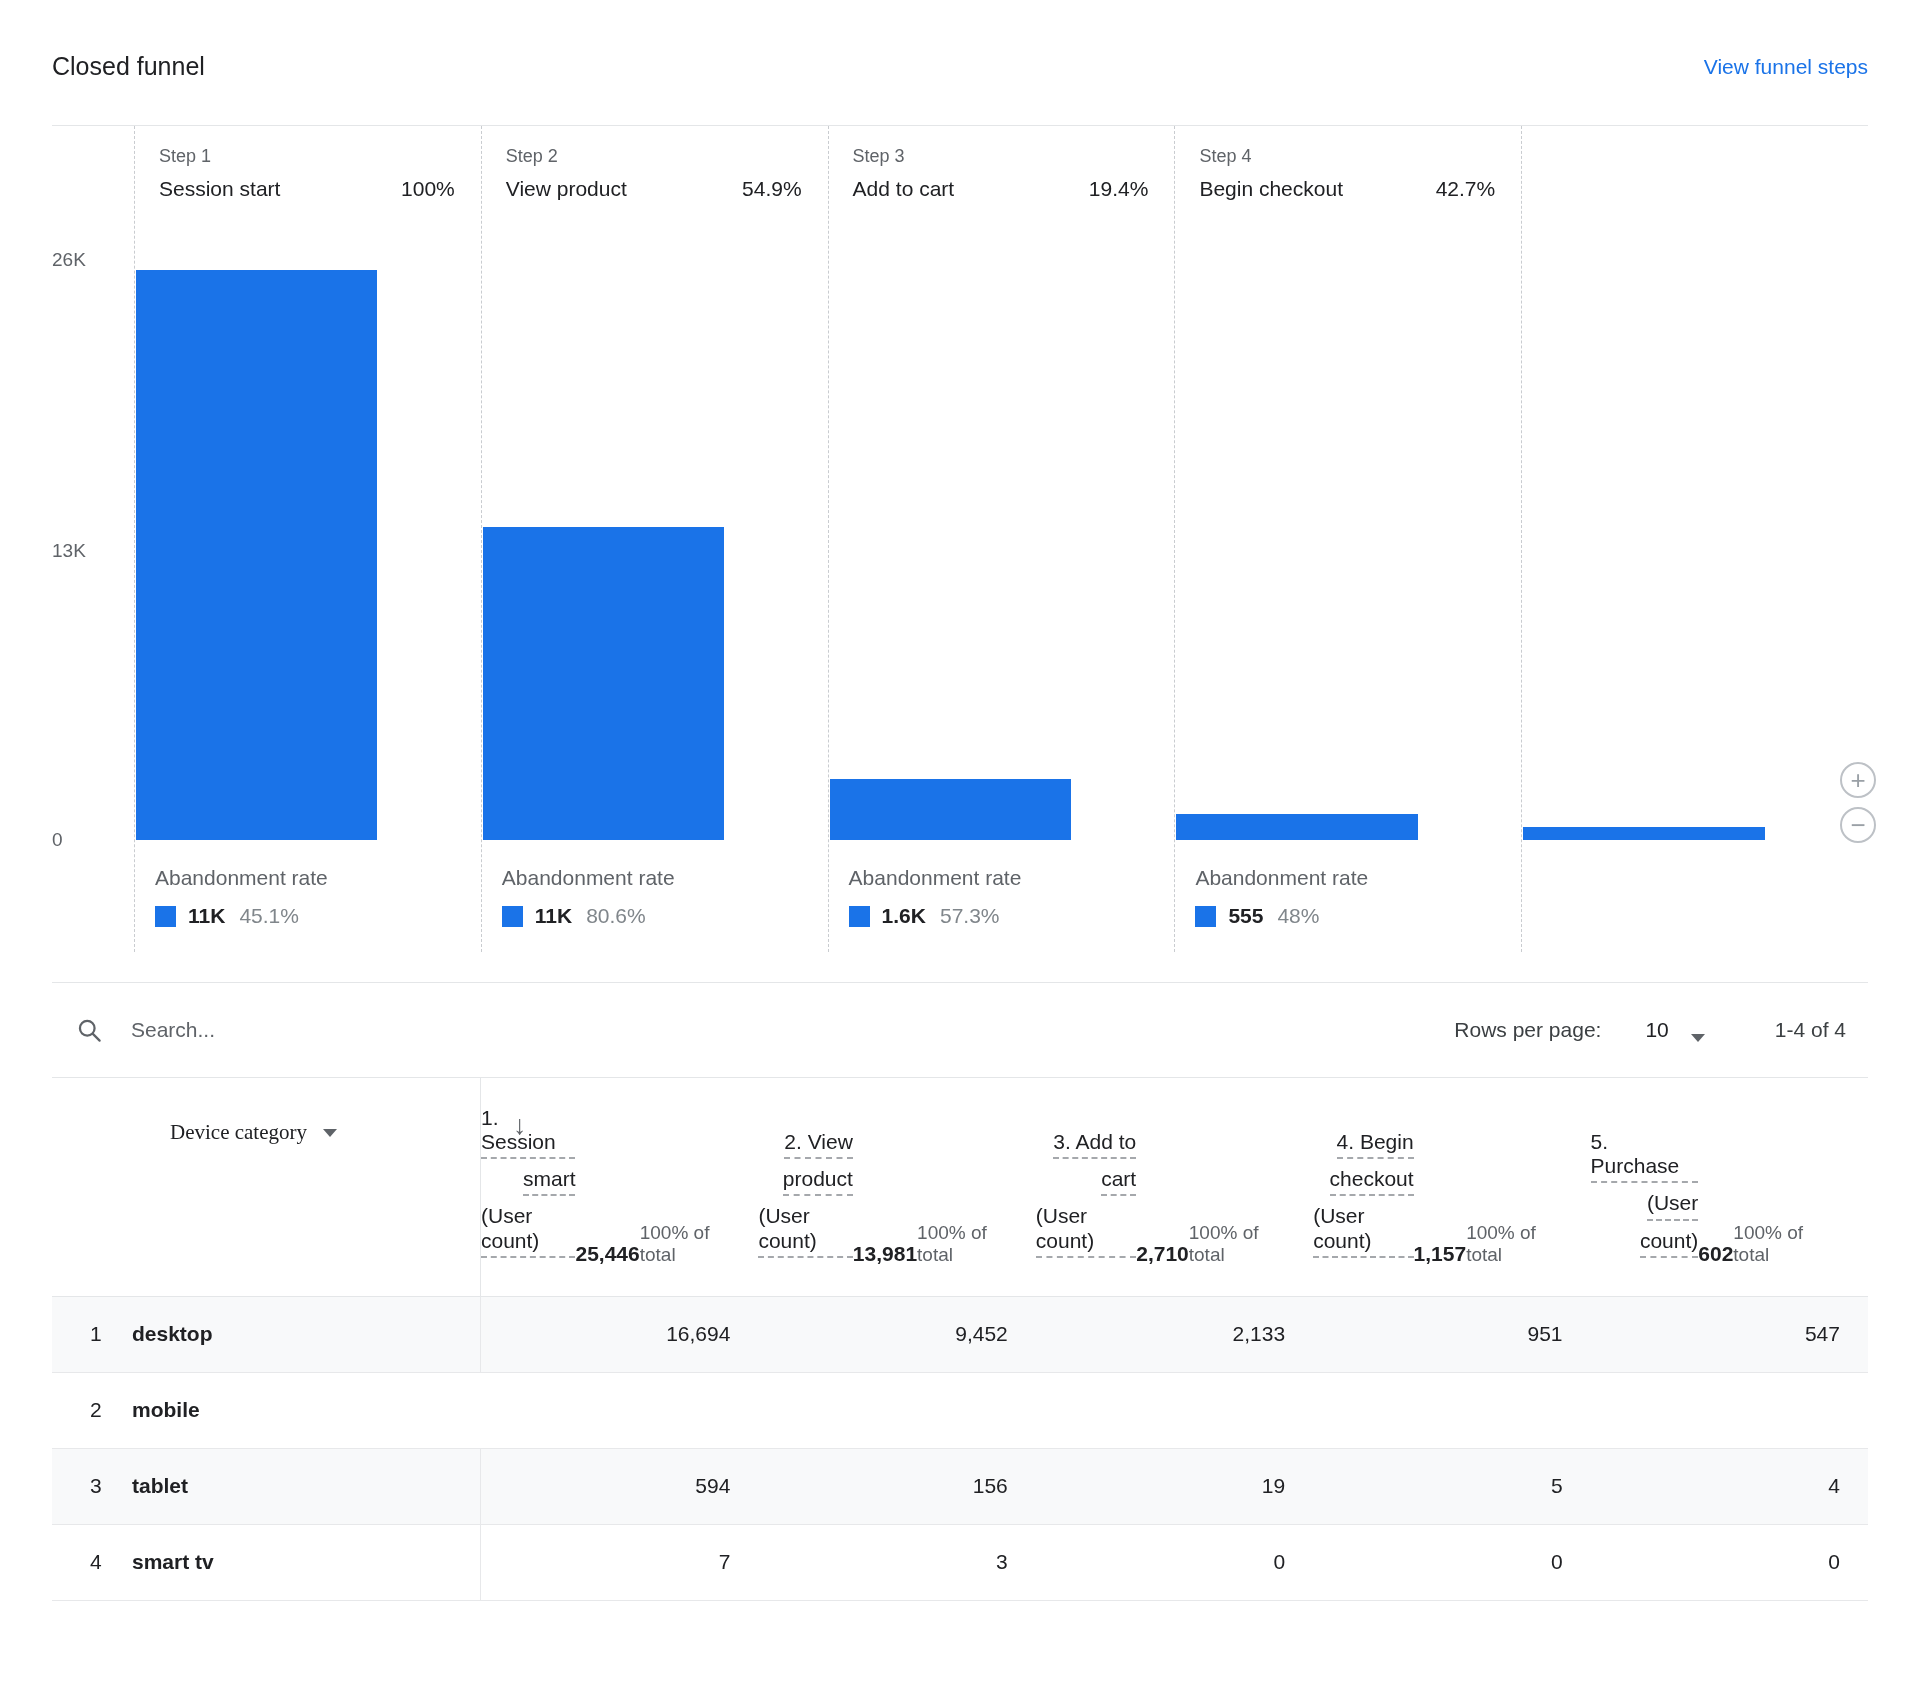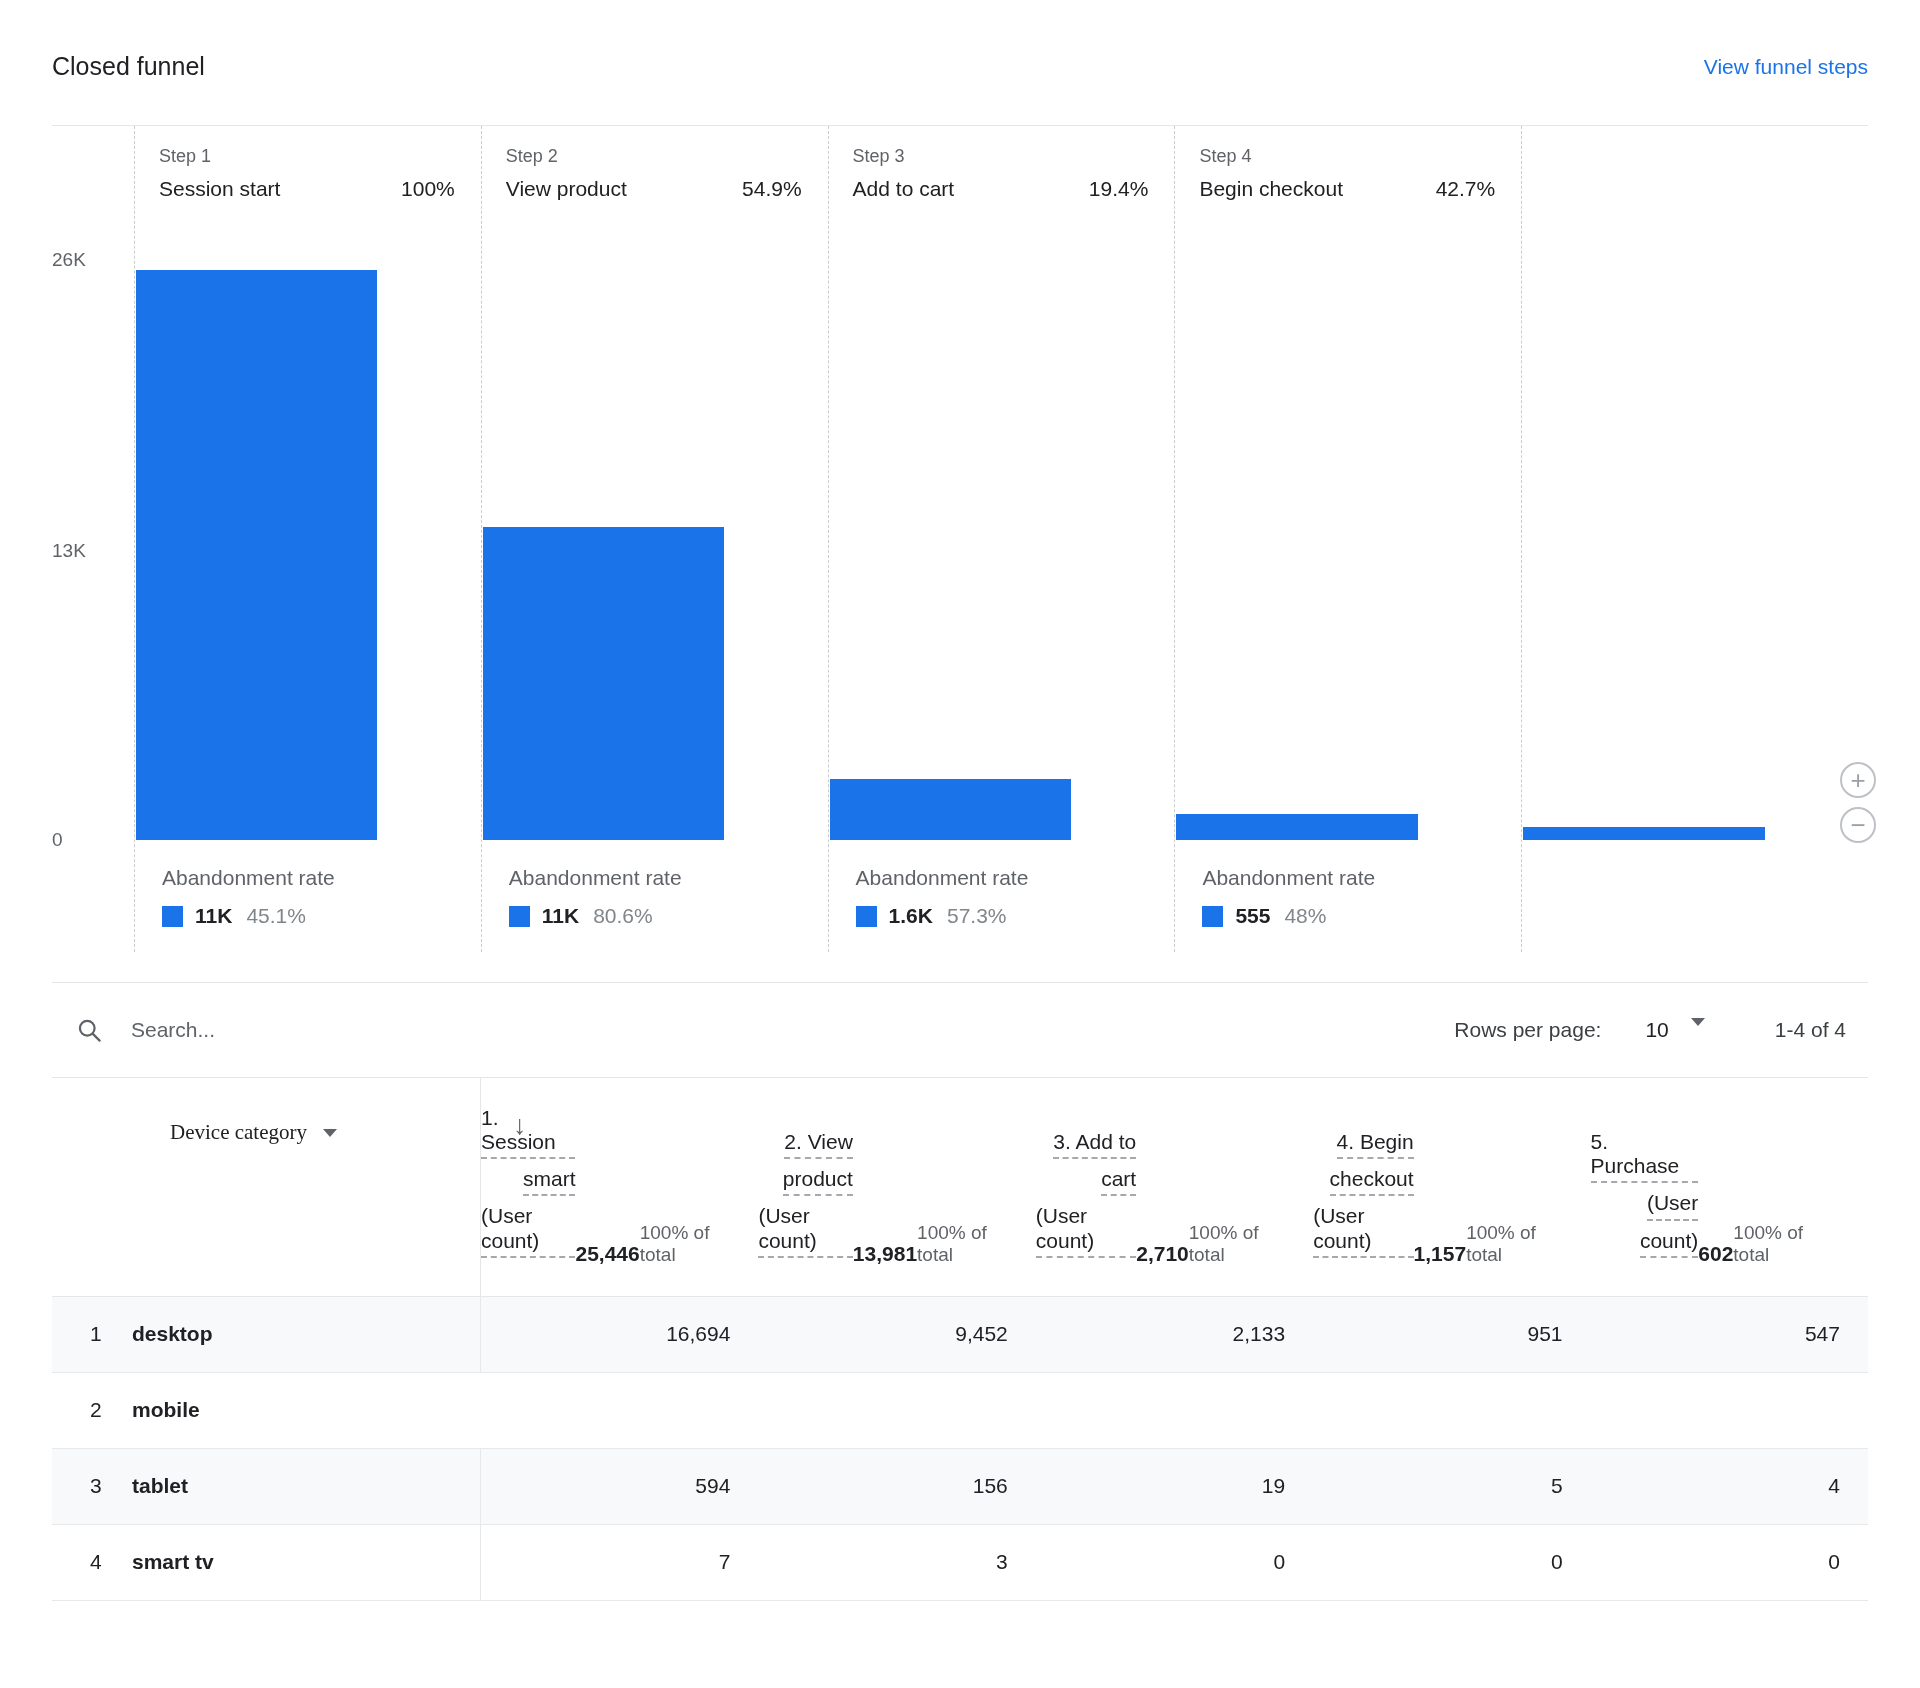--- a/index.html
+++ b/index.html
@@ -39,21 +39,21 @@
   .step-col { flex: 1; border-left: 1px dashed #c9ccd0; position: relative; }
   .step-head { padding: 20px 26px 0 24px; }
   .step-label { font-size: 18px; color: #5f6368; margin-bottom: 10px; }
   .step-name-row {
     display: flex; justify-content: space-between;
     font-size: 21px; color: #202124; font-weight: 500;
   }
   .plot { position: absolute; top: 100px; left: 1px; right: 0; height: 614px; }
   .bar { position: absolute; bottom: 0; left: 0; width: 70%; background: #1a73e8; }
 
-  .aband { position: absolute; top: 740px; left: 27px; right: 8px; }
+  .aband { position: absolute; top: 740px; left: 20px; right: 8px; }
   .aband-label { font-size: 21px; color: #5f6368; margin-bottom: 14px; }
   .aband-row { display: flex; align-items: center; font-size: 21px; }
   .swatch { width: 21px; height: 21px; background: #1a73e8; display: inline-block; margin-right: 12px; }
   .aband-count { font-weight: 700; color: #202124; }
   .aband-rate { color: #80868b; margin-left: 14px; }
 
   .zoom-controls {
     position: absolute; right: -8px; top: 636px;
     display: flex; flex-direction: column; gap: 9px;
   }
@@ -82,21 +82,21 @@
     font-family: "Liberation Sans", sans-serif;
     background: transparent;
   }
   .search-input::placeholder { color: #5f6368; opacity: 1; }
   .toolbar-right {
     margin-left: auto; display: flex; align-items: center;
     font-size: 21px; color: #3c4043;
   }
   .rpp-label { margin-right: 44px; }
   .rpp-select {
-    display: flex; align-items: flex-start; gap: 22px;
+    display: flex; align-items: flex-end; gap: 22px;
     cursor: pointer; margin-right: 70px; color: #202124;
   }
   .caret {
     width: 0; height: 0;
     border-left: 7px solid transparent; border-right: 7px solid transparent;
     border-top: 8px solid #5f6368;
     display: inline-block;
   }
   .pagination { margin-right: 22px; color: #3c4043; }
 

